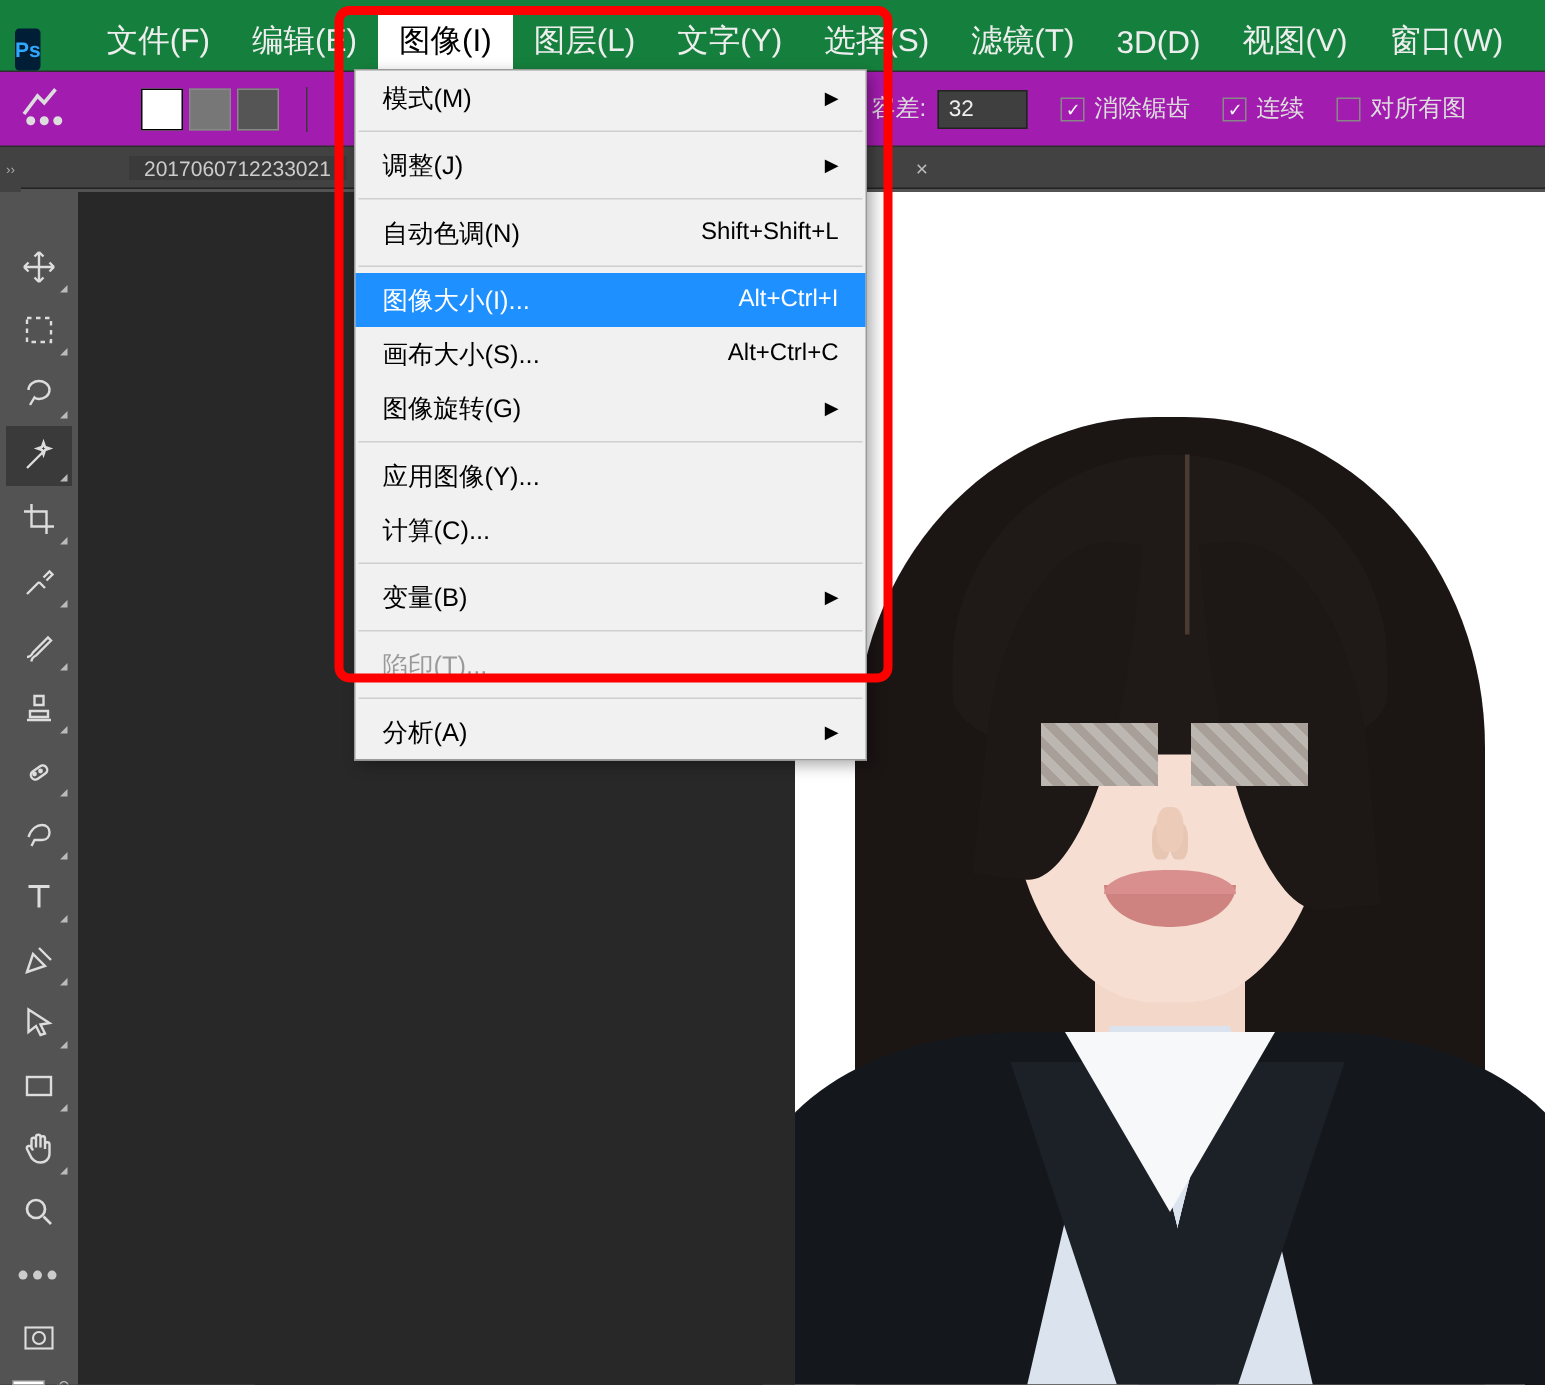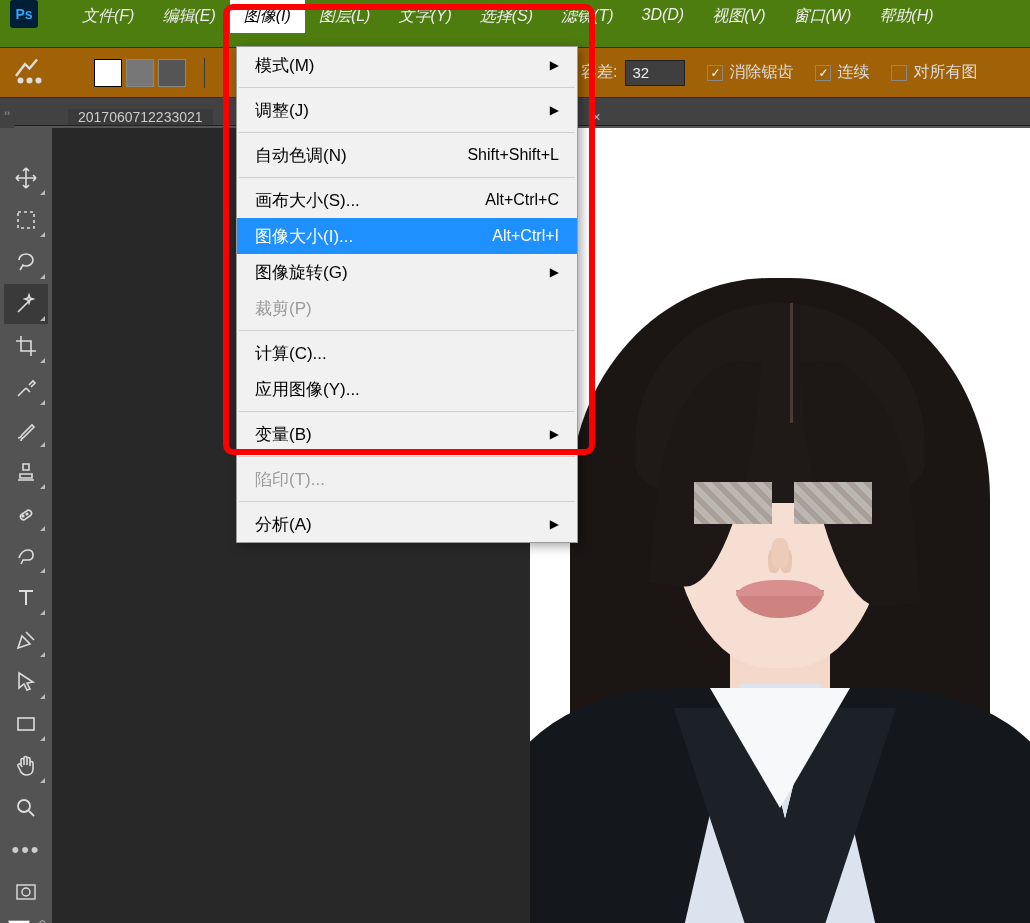--- a/index.html
+++ b/index.html
@@ -1,44 +1,43 @@
 <!DOCTYPE html>
 <html><head>
 <meta charset="utf-8">
 <style>
   * { box-sizing: border-box; margin: 0; padding: 0; font-family: "Segoe UI", Tahoma, sans-serif; }
   body { background: #535353; width: 1030px; height: 923px; overflow: hidden; position: relative; }
 
   
   .menubar {
     height: 48px;
-    background: #4d7c0f;
+    background: #15803d;
     display: flex;
-    align-items: flex-start;
+    align-items: flex-end;
     padding-left: 10px;
     border-bottom: 1px solid #2e2e2e;
     position: relative;
   }
   .ps-logo {
     width: 28px; height: 28px; background: #001e36;
     border-radius: 3px; display: flex; align-items: center;
     justify-content: center; color: #31a8ff; font-weight: bold;
     font-size: 14px; margin-right: 30px;
   }
   .menu-item {
-    color: #eee; font-size: 16px; padding: 6px 14px; cursor: pointer;
+    color: #eee; font-size: 21px; padding: 6px 14px; cursor: pointer;
     white-space: nowrap;
-    font-style: italic;
   }
   .menu-item.active { background: #ffffff; color: #000; }
 
   
   .optionsbar {
     height: 50px;
-    background: #a16207;
+    background: #a21caf;
     border-bottom: 1px solid #2e2e2e;
     display: flex;
     align-items: center;
     padding-left: 10px;
     color: #ddd;
     font-size: 16px;
     gap: 8px;
     position: relative;
   }
   .tool-icon-small {
@@ -57,22 +56,22 @@
   .chk { display: flex; align-items: center; gap: 6px; margin-left: 14px;}
   .chk-box {
     width: 16px; height: 16px; border: 1px solid #888; display: flex;
     align-items: center; justify-content: center; font-size: 12px;
     color: #fff;
   }
 
   
   .tabbar {
     height: 28px; background: #424242;
-    display: flex; align-items: flex-end;
-    padding-left: 68px;
+    display: flex; align-items: center;
+    padding-left: 86px;
     border-bottom: 1px solid #222;
     color: #ccc; font-size: 14px; gap: 40px;
   }
   .doc-tab { display: flex; align-items: center; padding: 0 10px 0 10px; gap: 24px; }
   .doc-tab.inactive { background: #3a3a3a; }
   .doc-tab .close { color: #bbb; font-size: 14px; cursor: pointer; }
 
   
   .collapse-stub {
     position: absolute; left: 0; top: 98px; width: 14px; height: 30px;
@@ -430,41 +429,38 @@
     <div class="dd-item">
       <span>调整(J)</span>
       <span class="arrow">▶</span>
     </div>
     <div class="dd-sep"></div>
     <div class="dd-item">
       <span>自动色调(N)</span>
       <span class="shortcut">Shift+Shift+L</span>
     </div>
     <div class="dd-sep"></div>
-    <div class="dd-item">
-      <span>画布大小(S)...</span>
-      <span class="shortcut">Alt+Ctrl+C</span>
-    </div>
     <div class="dd-item highlight">
       <span>图像大小(I)...</span>
       <span class="shortcut">Alt+Ctrl+I</span>
     </div>
     <div class="dd-item">
+      <span>画布大小(S)...</span>
+      <span class="shortcut">Alt+Ctrl+C</span>
+    </div>
+    <div class="dd-item">
       <span>图像旋转(G)</span>
       <span class="arrow">▶</span>
     </div>
-    <div class="dd-item disabled">
-      <span>裁剪(P)</span>
-    </div>
-    <div class="dd-sep"></div>
+    <div class="dd-sep"></div>
+    <div class="dd-item">
+      <span>应用图像(Y)...</span>
+    </div>
     <div class="dd-item">
       <span>计算(C)...</span>
-    </div>
-    <div class="dd-item">
-      <span>应用图像(Y)...</span>
     </div>
     <div class="dd-sep"></div>
     <div class="dd-item">
       <span>变量(B)</span>
       <span class="arrow">▶</span>
     </div>
     <div class="dd-sep"></div>
     <div class="dd-item disabled">
       <span>陷印(T)...</span>
     </div>

